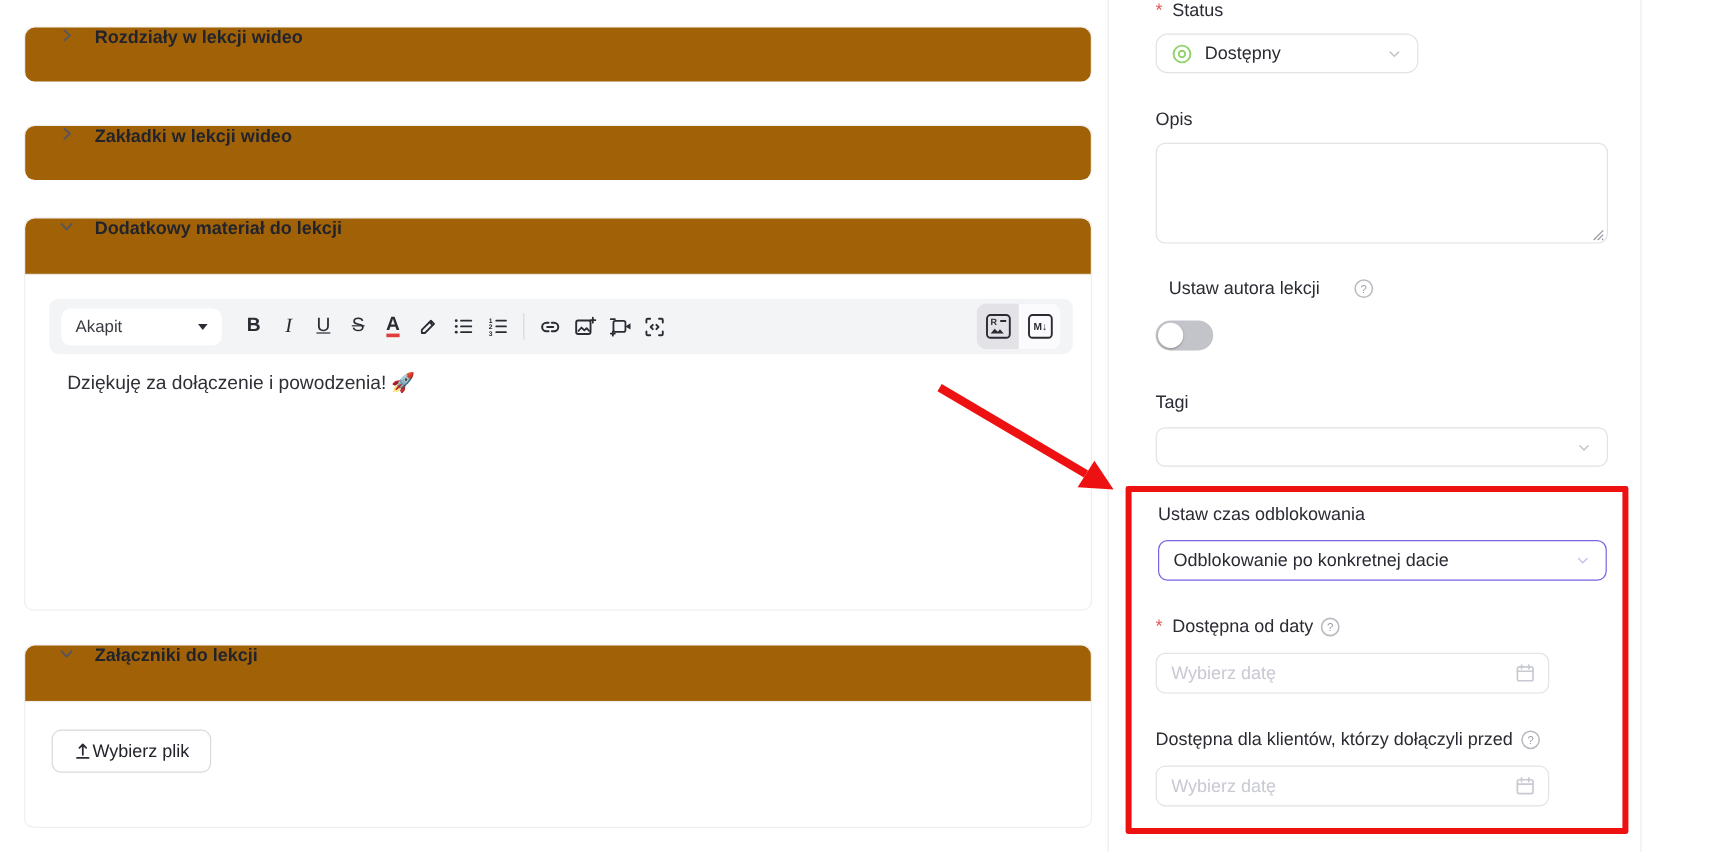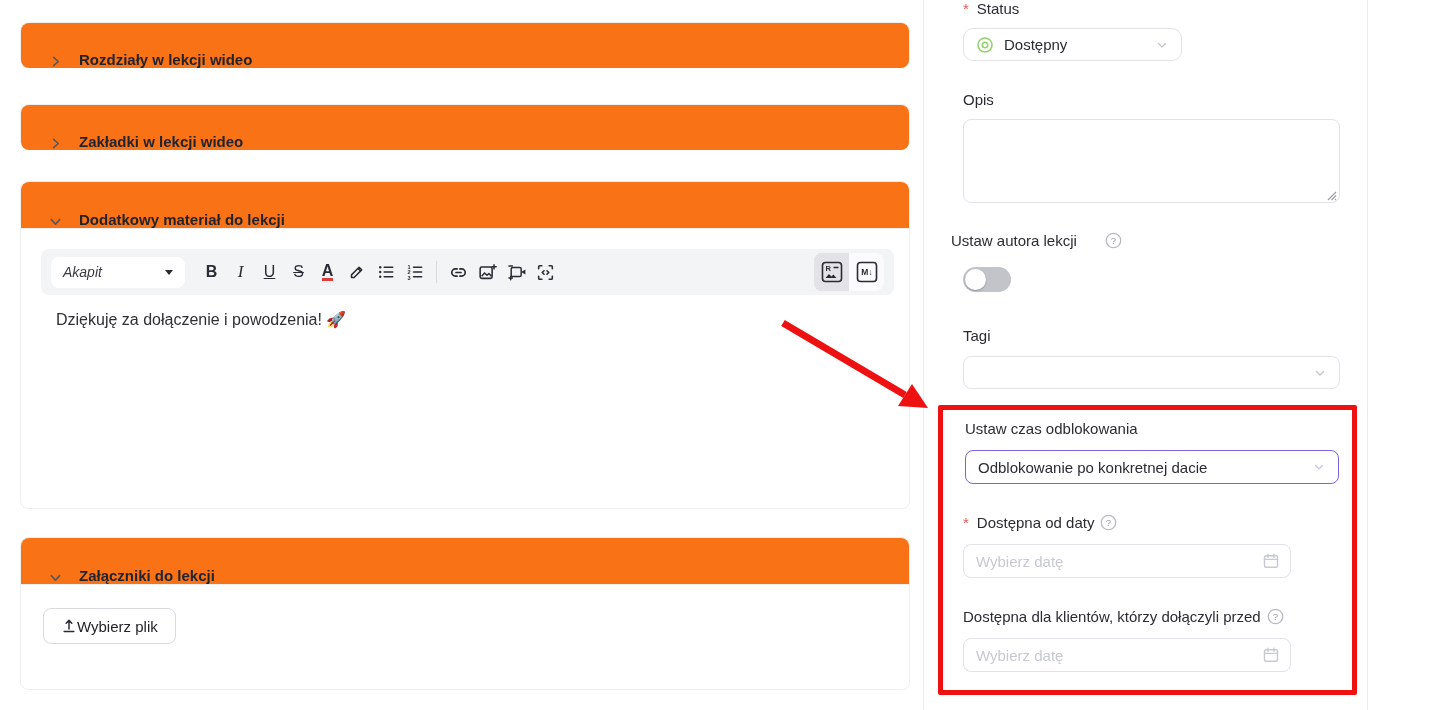--- a/index.html
+++ b/index.html
@@ -6,32 +6,32 @@
   body{
     width:1442px;height:710px;position:relative;overflow:hidden;
     background:#ffffff;font-family:"Liberation Sans","DejaVu Sans",sans-serif;
     color:#23242b;
   }
   svg{display:block;}
   
   .panel{position:absolute;left:20px;width:890px;box-sizing:border-box;
          border:1px solid #efefef;border-radius:8px;background:#fff;}
   .panel.collapsed{background:#fafafa;}
-  .panel-header{height:45px;display:flex;align-items:flex-end;gap:17px;
-                padding:0 28px;background:#f97316;border-radius:8px;
+  .panel-header{height:45px;display:flex;align-items:flex-start;gap:17px;
+                padding:0 28px;background:#a16207;border-radius:8px;
                 font-weight:bold;font-size:15px;color:#23242b;cursor:pointer;}
   .panel.expanded .panel-header{border-radius:8px 8px 0 0;border-bottom:1px solid #efefef;height:46px;}
   .chev{color:#55565e;}
   
   .toolbar{position:absolute;left:20px;top:67px;width:853px;height:46px;
            background:#f3f4f6;border-radius:8px;display:flex;align-items:center;
            padding:0 10px;box-sizing:border-box;}
   .fmt-select{width:110px;height:31px;background:#fff;border-radius:8px;
               display:flex;align-items:center;justify-content:space-between;
-              padding:0 12px;font-size:14px;color:#3a3b42;margin-right:12px;cursor:pointer;font-style:italic;}
+              padding:0 12px;font-size:14px;color:#3a3b42;margin-right:12px;cursor:pointer;}
   .caret-down{width:0;height:0;border-left:4.5px solid transparent;border-right:4.5px solid transparent;
               border-top:5px solid #2b2b33;}
   .tb-btn{min-width:29px;height:32px;display:flex;align-items:center;justify-content:center;
           color:#2b2b33;font-size:16px;border-radius:6px;cursor:pointer;}
   .tb-b{font-weight:bold;}
   .tb-i{font-style:italic;font-family:"Liberation Serif",serif;font-size:17px;}
   .tb-u{text-decoration:underline;}
   .tb-s{text-decoration:line-through;}
   .tb-a{font-weight:bold;border-bottom:3px solid #e03c3c;line-height:15px;height:auto;padding-bottom:0px;}
   .tb-sep{width:1px;height:22px;background:#d8d9dd;margin:0 7px;}
@@ -227,21 +227,21 @@
 </div>
 
 <div class="f-label" style="left:963px;top:91px;">
   <span>Opis</span>
 </div>
 <textarea class="f-textarea" style="left: 963px; top: 119px; width: 377px; height: 84px;"></textarea>
 <svg class="resize-grip" style="left:1325px;top:189px;" width="12" height="12" viewBox="0 0 12 12">
   <path d="M11 3L3 11M11 6.5L6.5 11M11 10l-1 1" stroke="#9a9aa2" stroke-width="1.1"></path>
 </svg>
 
-<div class="f-label" style="left:951px;top:232px;gap:28px;">
+<div class="f-label" style="left:974px;top:232px;gap:28px;">
   <span>Ustaw autora lekcji</span>
   <svg width="17" height="17" viewBox="0 0 17 17">
     <circle cx="8.5" cy="8.5" r="7.2" fill="none" stroke="#b9b9c0" stroke-width="1.3"></circle>
     <text x="8.5" y="11.8" font-size="9.5" fill="#9a9aa2" text-anchor="middle">?</text>
   </svg>
 </div>
 <div class="toggle" style="left:963px;top:267px;">
   <div class="knob"></div>
 </div>
 

